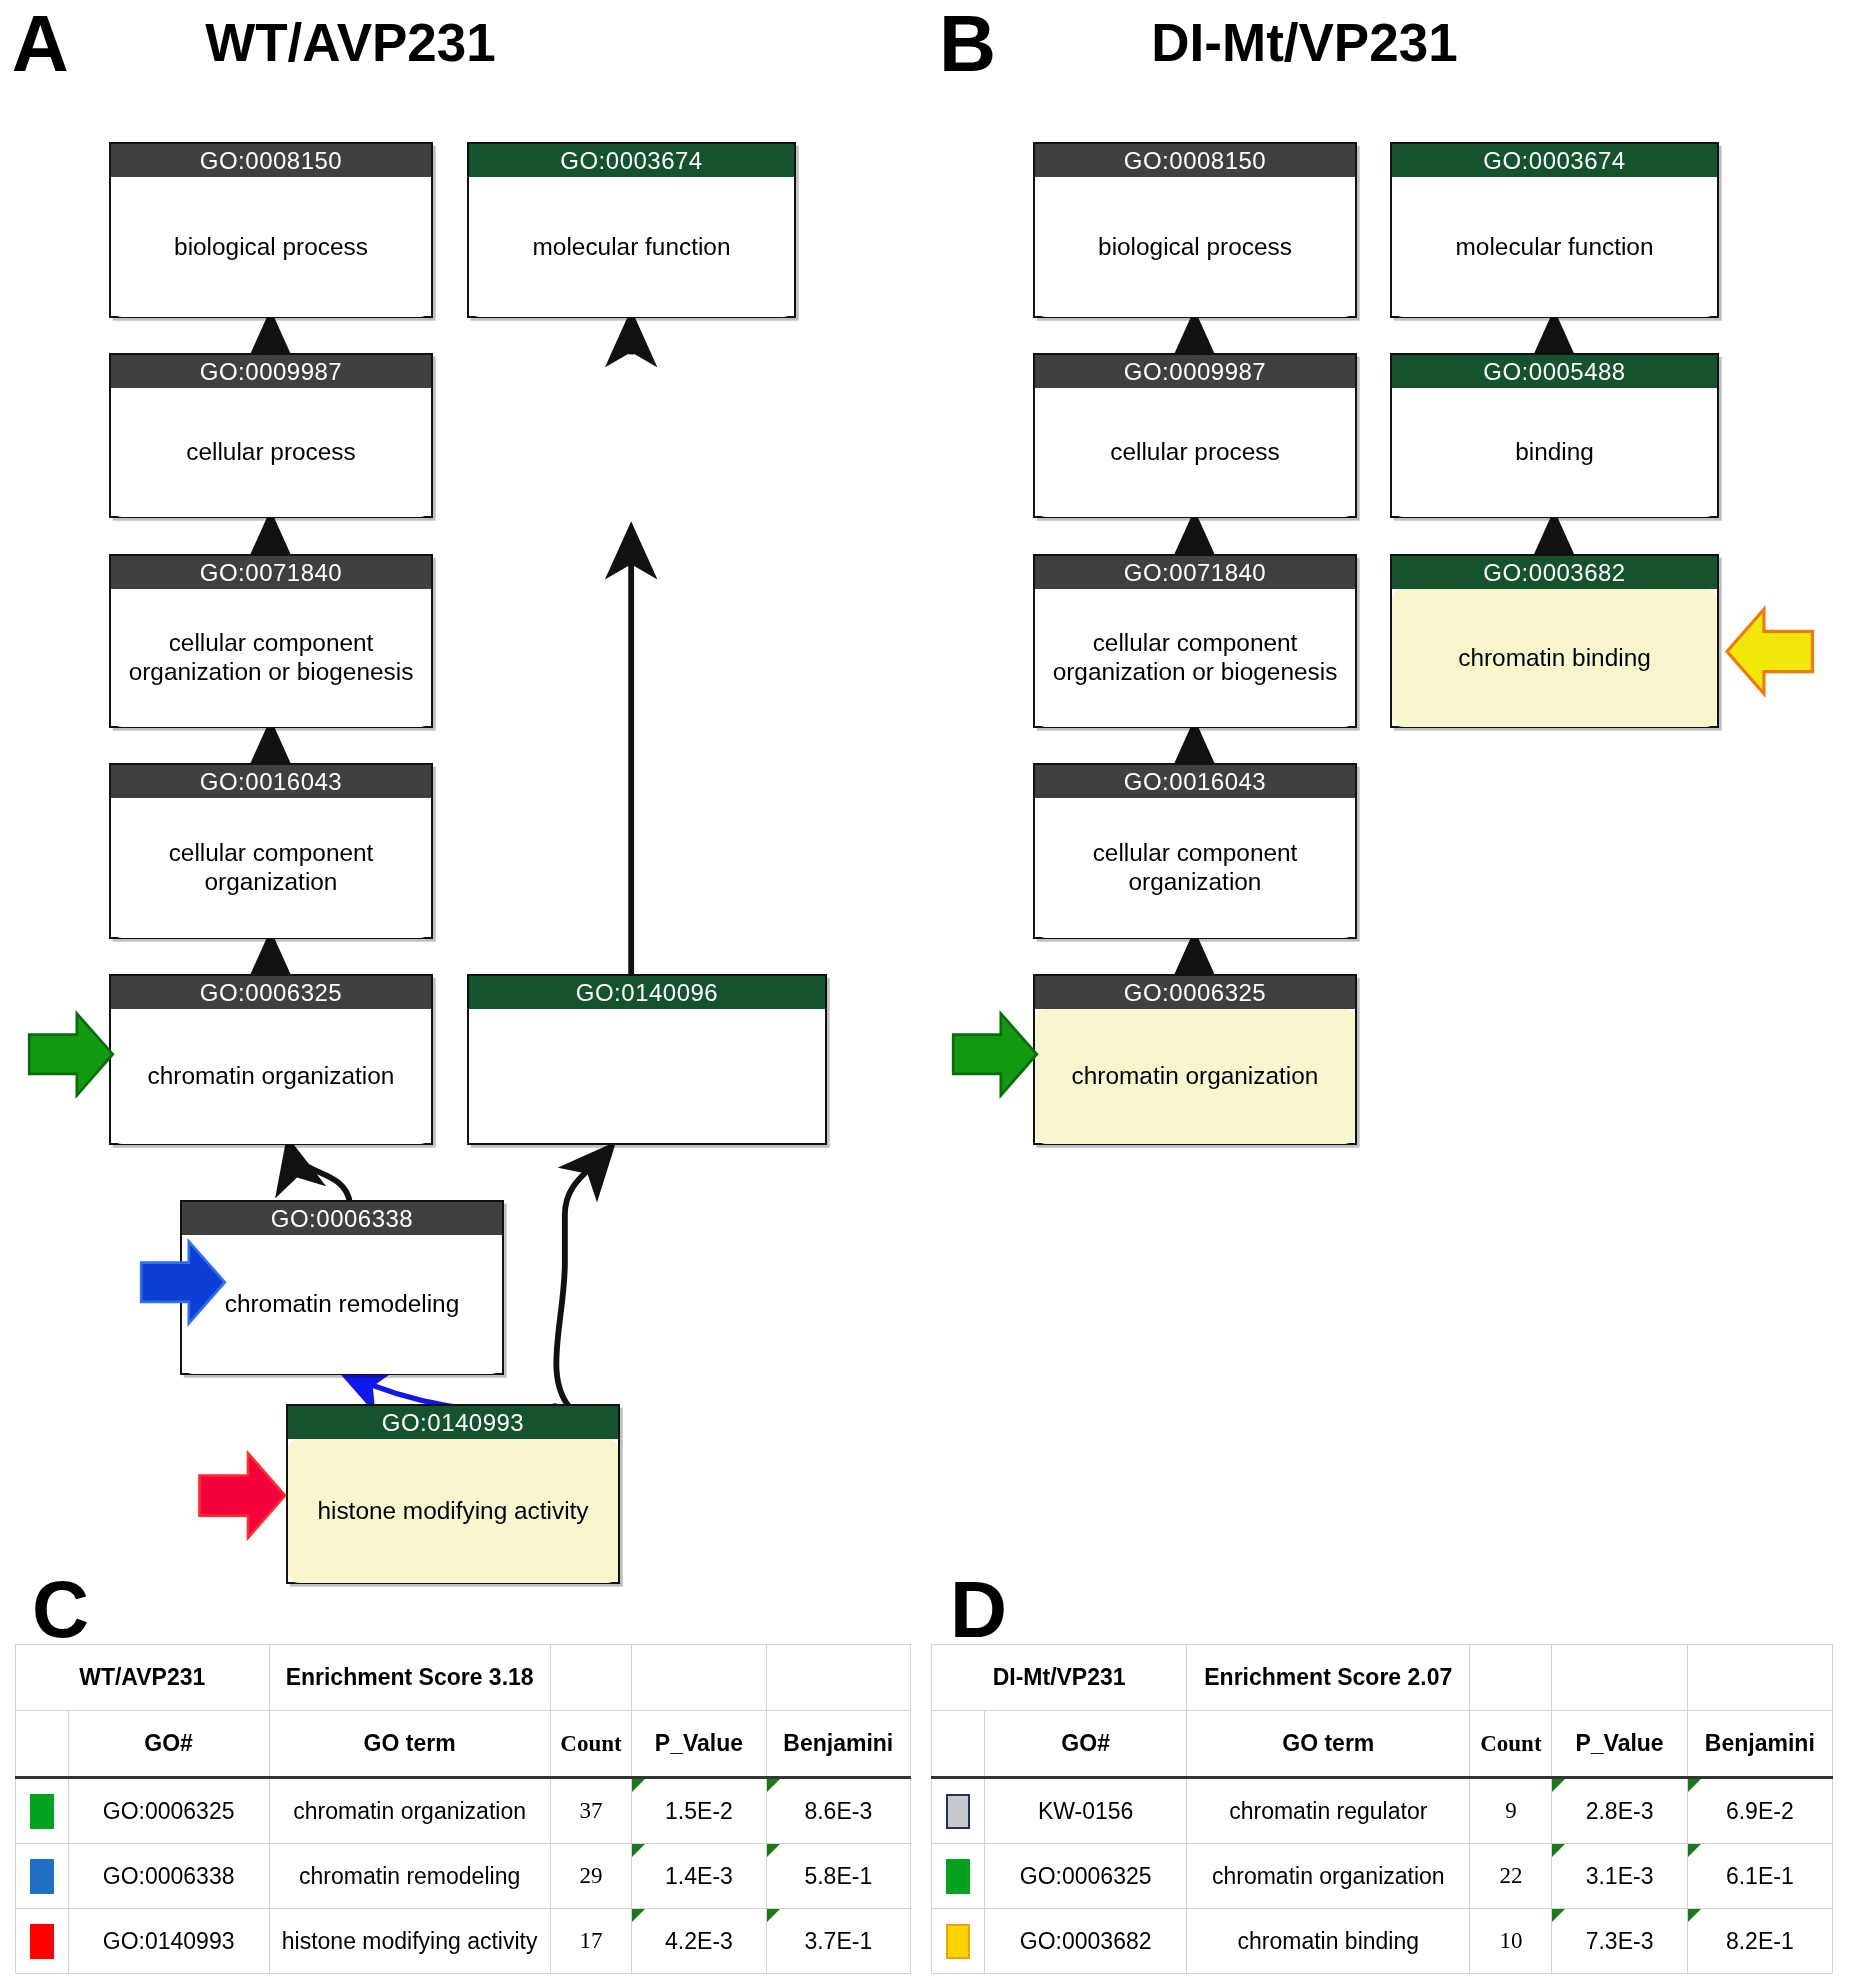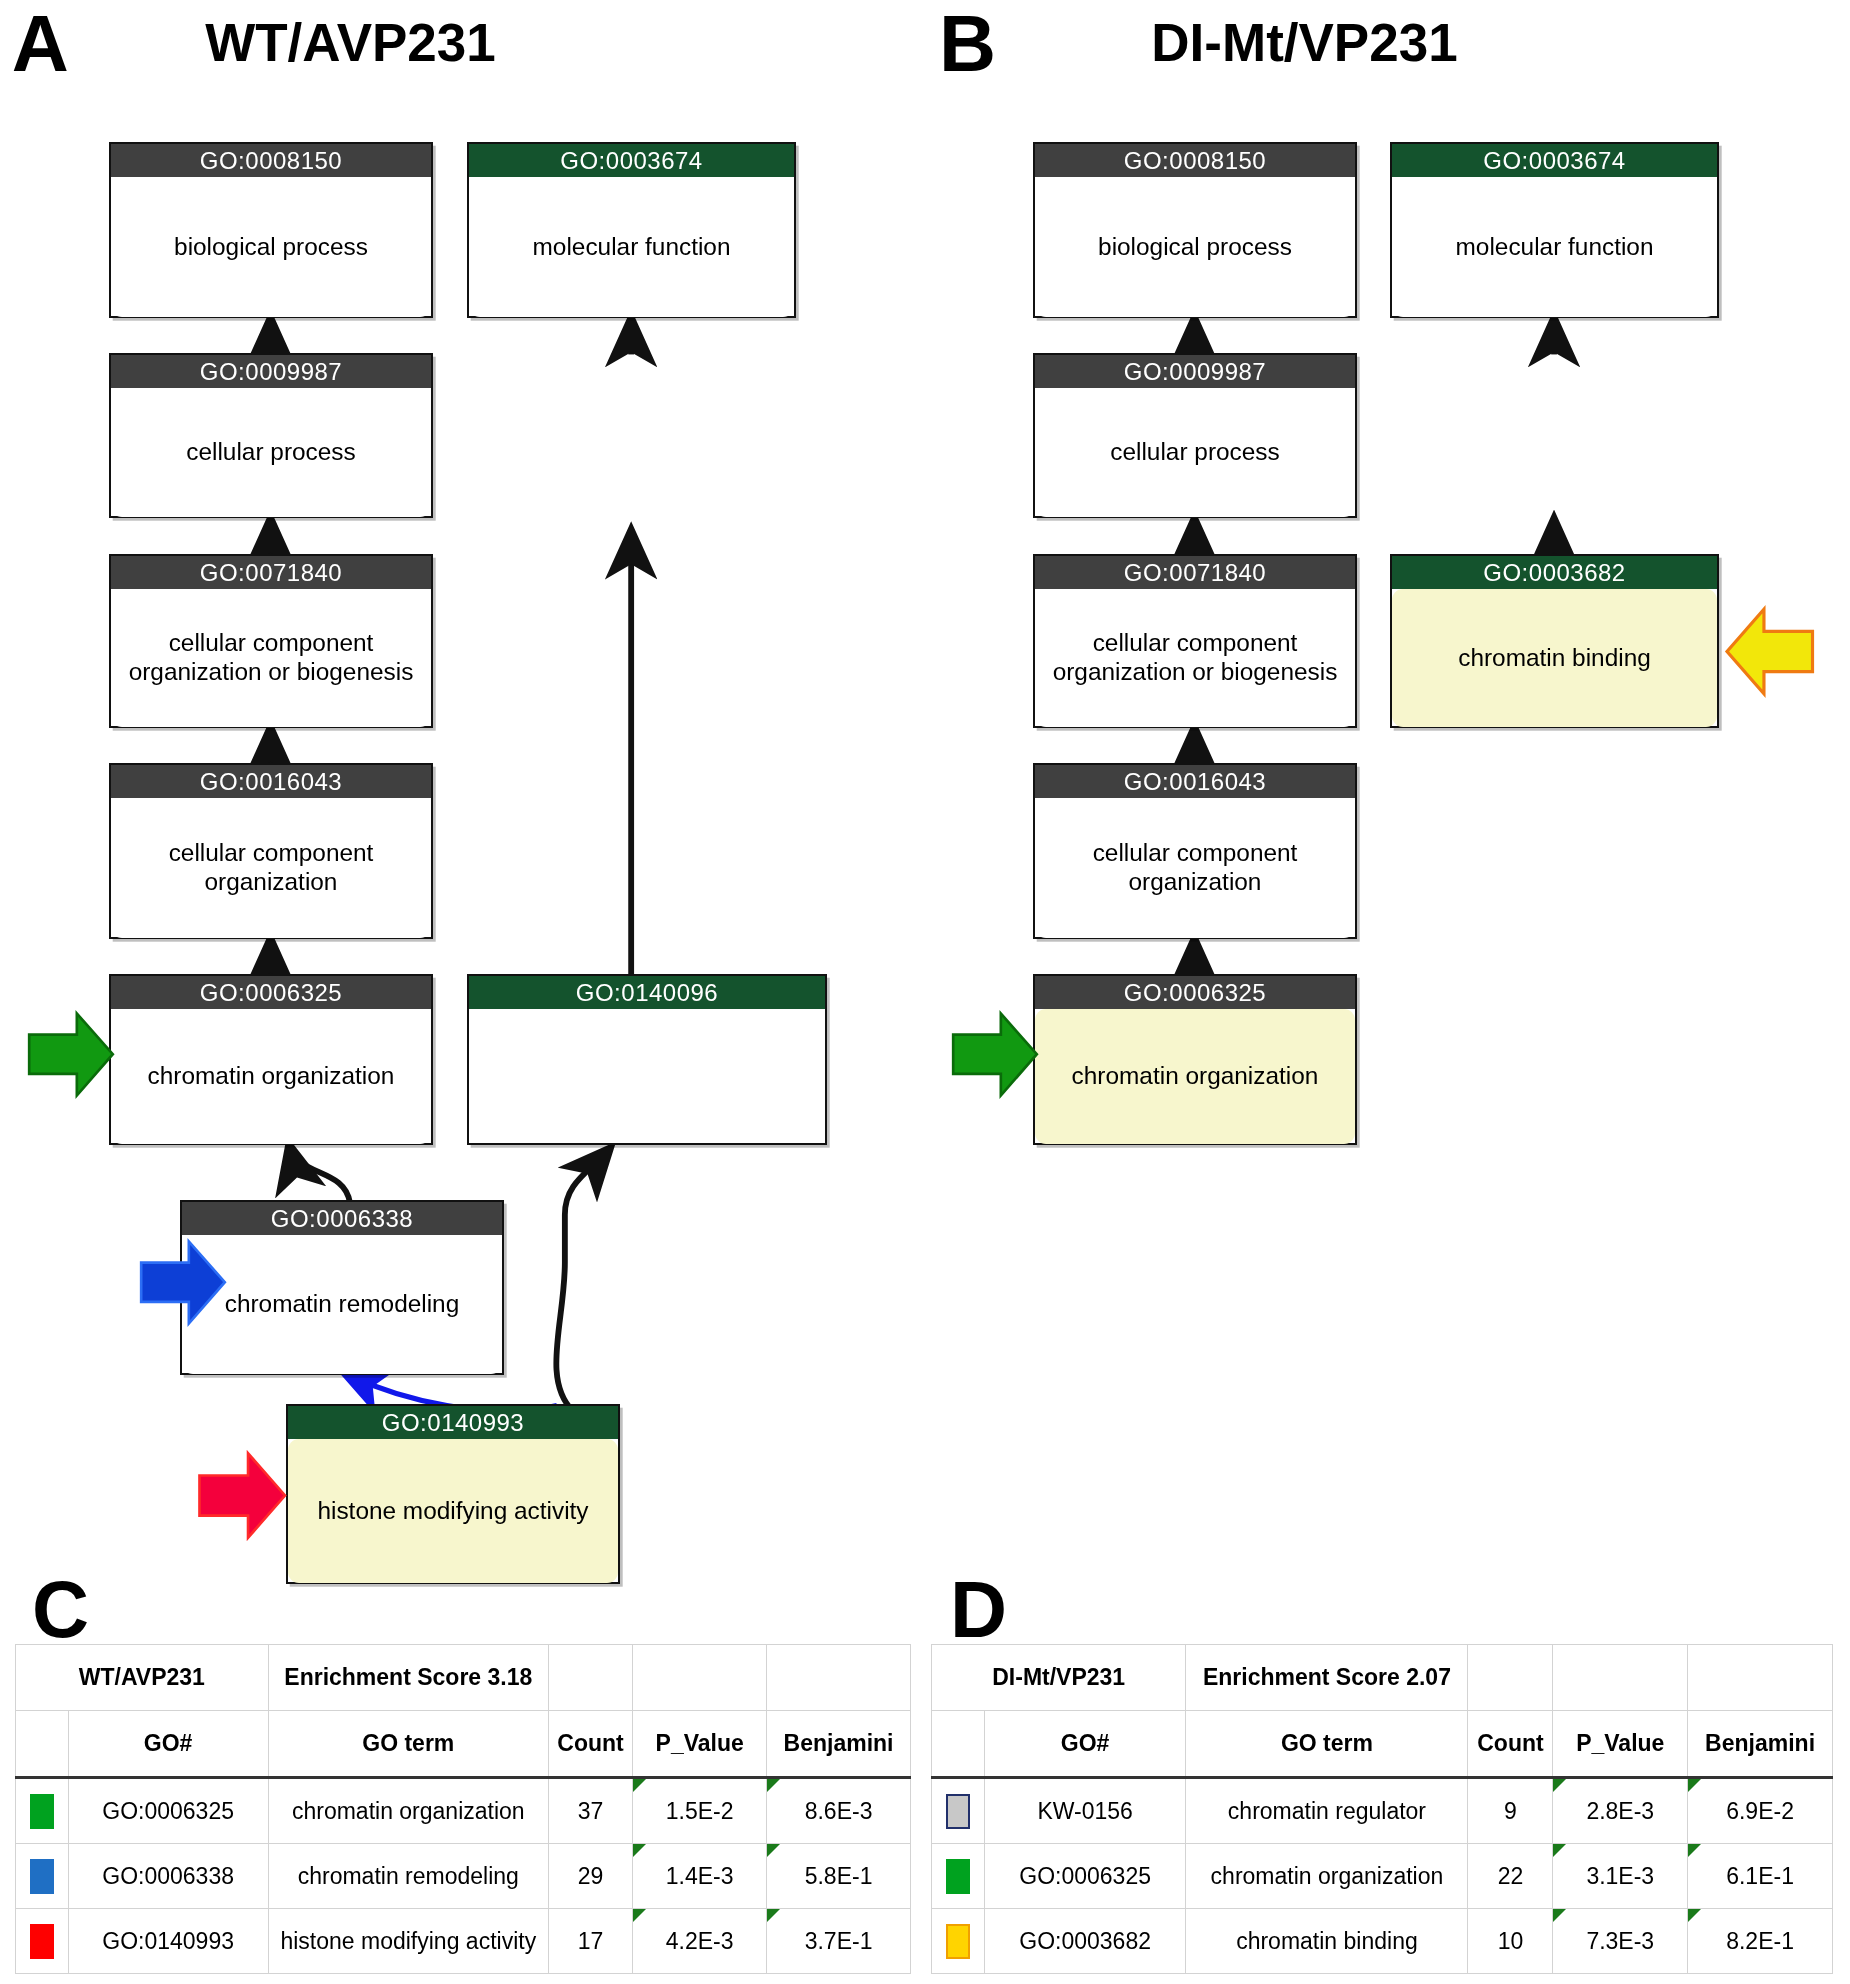--- a/index.html
+++ b/index.html
@@ -36,21 +36,21 @@
   .gotable{position:absolute;border-collapse:collapse;background:#fff;
     font-family:"Liberation Sans", sans-serif;}
   .gotable td{border:1.1px solid #d3d3d3;padding:0;vertical-align:middle;}
   .hdr-row td{font-weight:bold;font-size:23px;color:#000;text-align:center;height:65px;}
   .sub-row td{font-weight:bold;font-size:23px;color:#000;text-align:center;height:65px;}
   .data-row td{font-size:23px;color:#000;height:64px;}
   .data-row.firstdata td{border-top:3.2px solid #333;}
   .c-swatch{width:41px;}
   .c-go{width:159px;text-align:center;}
   .c-term{width:223px;text-align:center;}
-  .c-count{width:64px;text-align:center;}
+  .c-count{width:64px;text-align:center;font-family:Liberation Serif, serif;}
   .c-p{width:106px;text-align:center;}
   .c-b{width:114px;text-align:center;}
   .swatch{width:24.4px;height:35px;margin:0 auto;box-sizing:border-box;}
   .cornermark{position:relative;}
   .cornermark::before{content:"";position:absolute;top:0;left:0;
     border-top:13.8px solid #1a7a1a;border-right:13.8px solid transparent;}
 </style>
 </head>
 <body>
 
@@ -170,20 +170,24 @@
   </div>
   <div class="gobox" style="left:1390px;top:142px;width:329px;height:176px;">
     <div class="gohdr hdr-dark">GO:0003674</div>
     <div class="gobody body-white" style="height:140px;">molecular function</div>
   </div>
 
   <div class="gobox" style="left:1033px;top:353px;width:324px;height:165px;">
     <div class="gohdr hdr-blue">GO:0009987</div>
     <div class="gobody body-white" style="height:129px;">cellular process</div>
   </div>
+  <div class="gobox" style="left:1390px;top:353px;width:329px;height:165px;">
+    <div class="gohdr hdr-dark">GO:0005488</div>
+    <div class="gobody body-white" style="height:129px;">binding</div>
+  </div>
 
   <div class="gobox" style="left:1033px;top:554px;width:324px;height:174px;">
     <div class="gohdr hdr-blue">GO:0071840</div>
     <div class="gobody body-white" style="height:138px;">cellular component organization or biogenesis</div>
   </div>
   <div class="gobox" style="left:1390px;top:554px;width:329px;height:174px;">
     <div class="gohdr hdr-dark">GO:0003682</div>
     <div class="gobody body-yellow" style="height:138px;">chromatin binding</div>
   </div>
 

